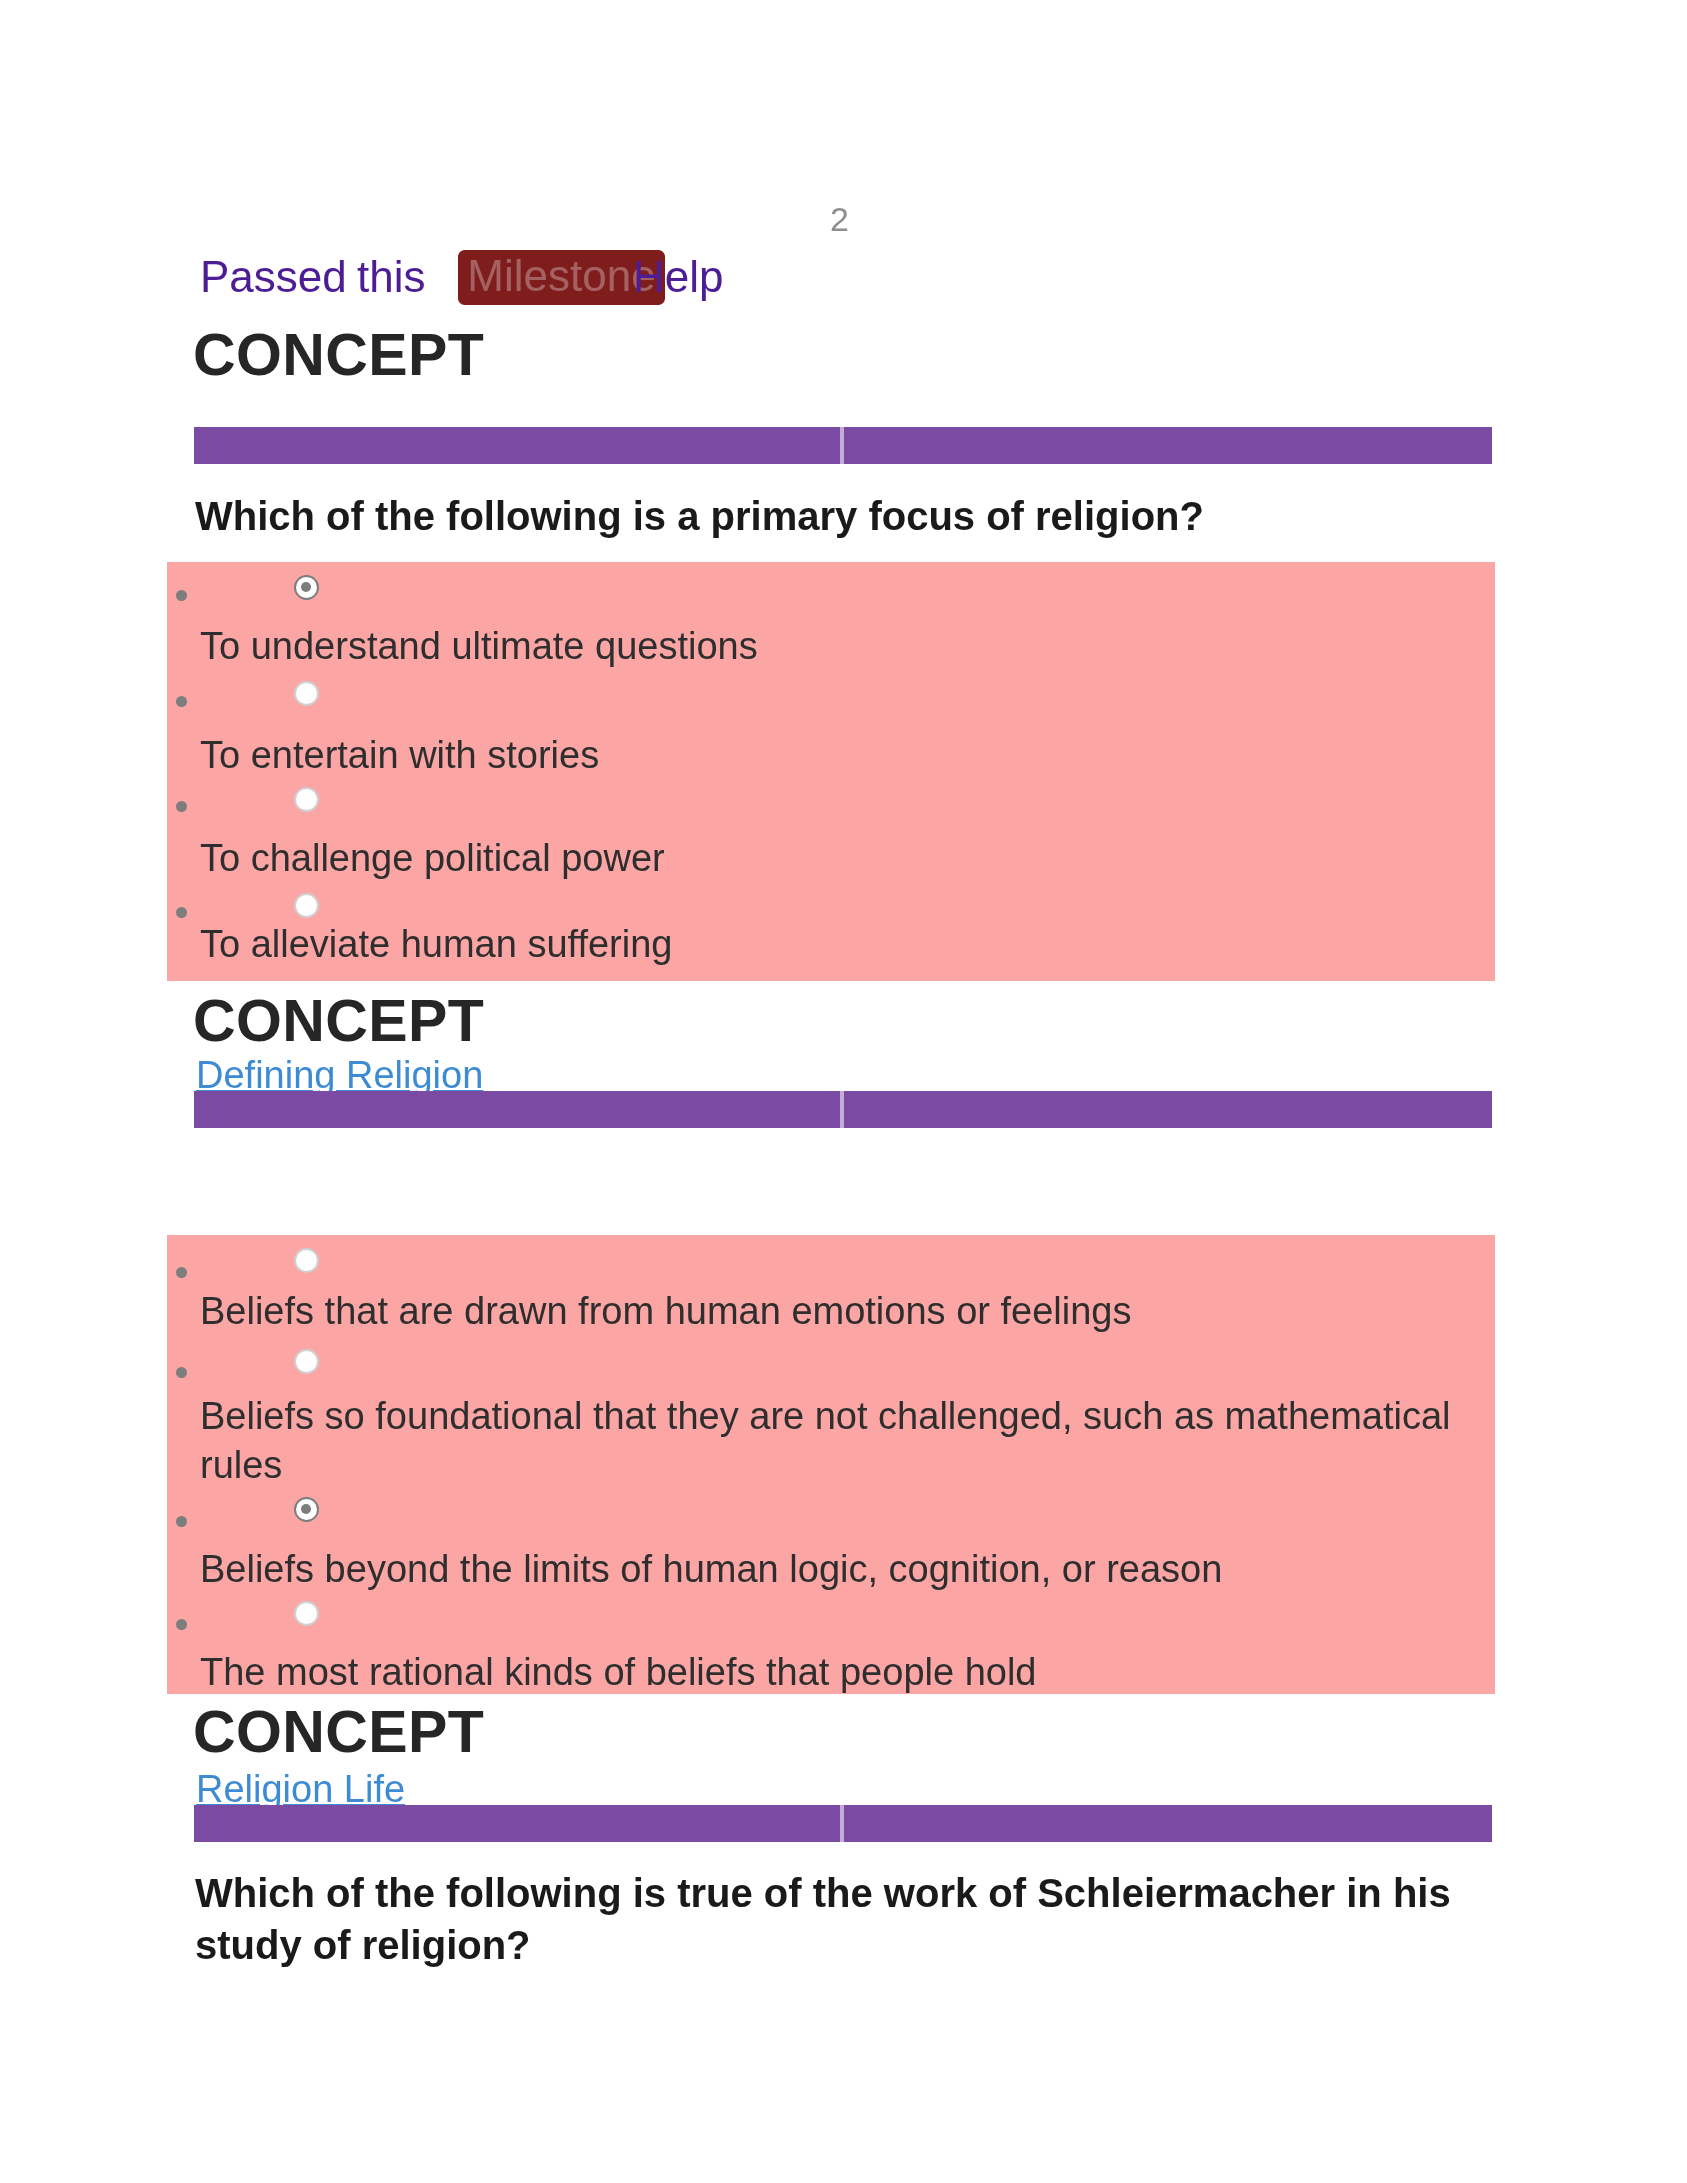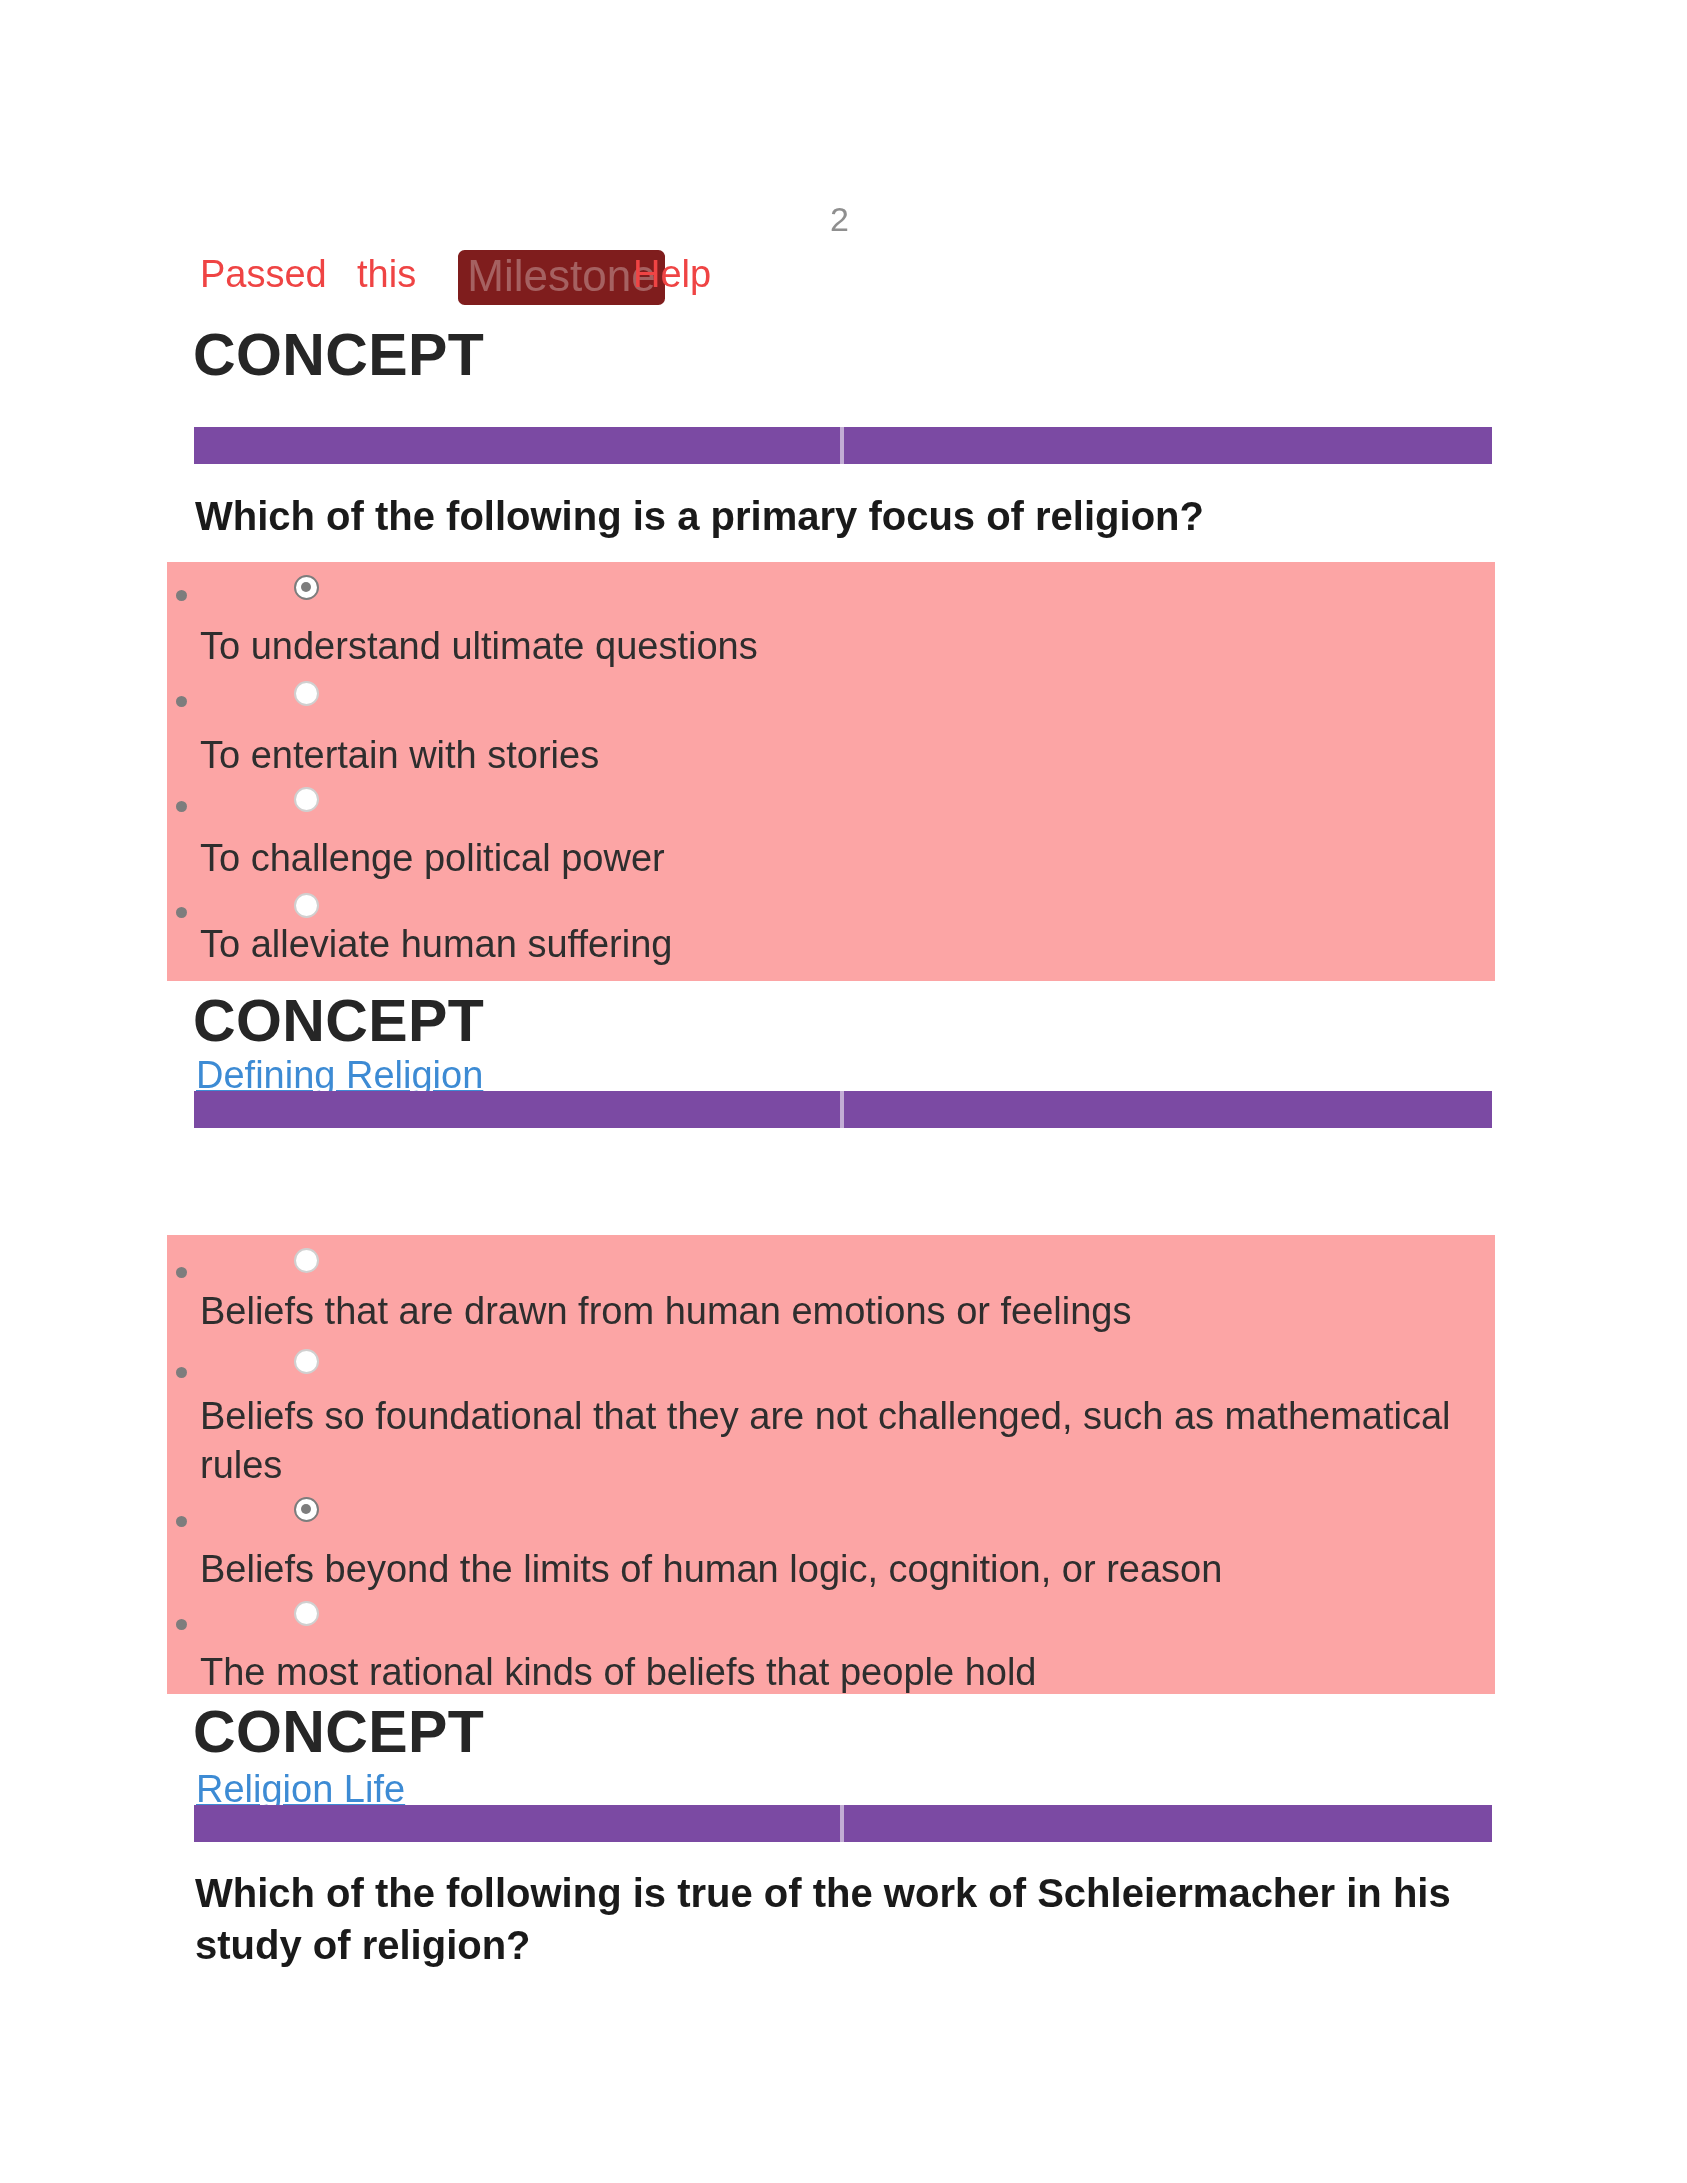--- a/index.html
+++ b/index.html
@@ -2,21 +2,21 @@
 <html style="font-size:10.6px"><head>
 <meta charset="utf-8">
 <title>Milestone Quiz Document</title>
 <style>
   html,body{margin:0;padding:0;background:#ffffff;}
   body{width:1687px;height:2183px;font-family:"Liberation Sans",sans-serif;}
   .page{position:relative;width:1687px;height:2183px;overflow:hidden;background:#fff;}
 
   
   .hdr{position:absolute;left:0;top:0;width:1687px;height:2183px;}
-  .hdr span{position:absolute;font-size:38px;color:#ef4444;line-height:1;white-space:nowrap;}
+  .hdr span{position:absolute;font-size:44px;color:#4c1d95;line-height:1;white-space:nowrap;}
   .hdr .badge{background:#7f1d1d;color:rgba(255,255,255,0.30);border-radius:6.6px;padding:4px 9.3px 6.6px;font-size:44px;}
 
   .pgnum{position:absolute;left:830px;top:202px;font-size:34px;color:#8f8f8f;line-height:1;}
 
   h2.concept{position:absolute;left:193px;margin:0;font-size:59px;font-weight:bold;color:#262626;line-height:1;letter-spacing:0.4px;}
 
   .clink{position:absolute;left:196px;font-size:38px;color:#3d8bd4;text-decoration:underline;line-height:1;white-space:nowrap;}
 
   .pbar{position:absolute;left:194px;height:37px;background:#7b4aa3;}
   .pbar .seam{position:absolute;top:0;width:4px;height:100%;background:#ffffff;opacity:.55;}

